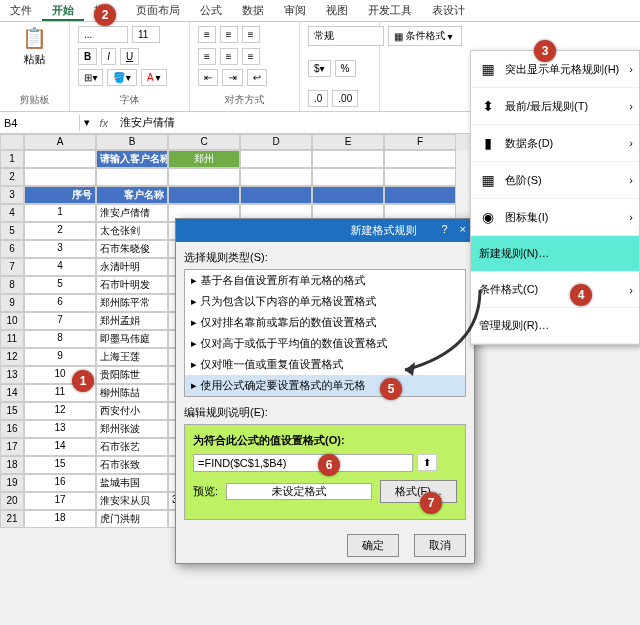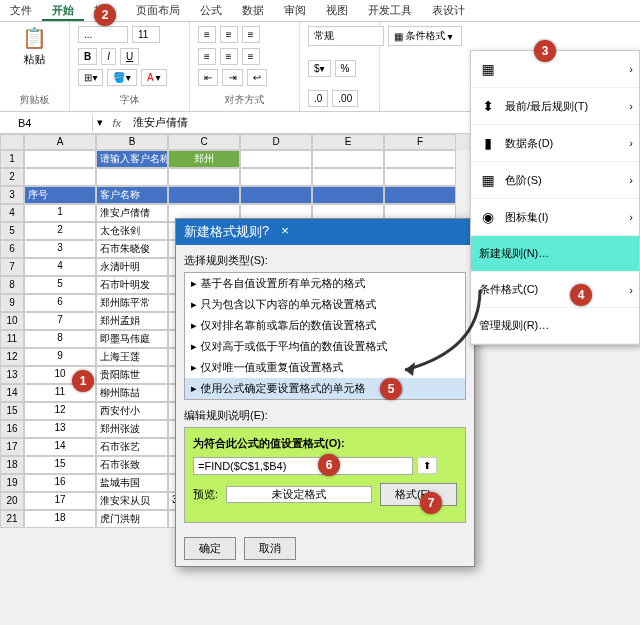--- a/index.html
+++ b/index.html
@@ -13,45 +13,45 @@
     .rbtn { border: 1px solid #ccc; background: #fff; padding: 2px 5px; font-size: 10px; display: inline-flex; align-items: center; gap: 2px; }
     .rrow { display: flex; gap: 4px; align-items: center; }
     .paste-big { display:flex; flex-direction:column; align-items:center; font-size:11px; gap:2px; }
     .paste-big .pi { font-size:20px; }
     .cond-menu { position: absolute; right: 0; top: 50px; width: 170px; background: #fff; border: 1px solid #ccc; box-shadow: 2px 2px 6px rgba(0,0,0,.3); z-index: 20; }
     .cond-item { padding: 10px 8px; display: flex; align-items: center; gap: 8px; font-size: 11px; border-bottom: 1px solid #eee; cursor: pointer; position: relative; }
     .cond-item.hl { background: #5eead4; }
     .cond-item .ci { width: 18px; text-align: center; font-size: 14px; }
     .cond-item .arr { position: absolute; right: 6px; }
     .namebox-row { display: flex; background: #fff; border-bottom: 1px solid #ccc; height: 22px; align-items: center; }
-    .namebox { width: 93px; border-right: 1px solid #ccc; padding: 2px 18px; font-size: 11px; }
+    .namebox { width: 80px; border-right: 1px solid #ccc; padding: 2px 4px; font-size: 11px; }
     .fx { padding: 0 6px; font-style: italic; color: #666; }
     .formula-bar { flex: 1; padding: 2px 6px; font-size: 11px; }
     .grid { position: relative; }
     .col-headers { display: flex; background: #e8e8e8; height: 16px; }
     .corner { width: 24px; border: 1px solid #ccc; background: #e8e8e8; }
     .col-h { width: 72px; border: 1px solid #ccc; text-align: center; font-size: 10px; line-height: 14px; }
     .row { display: flex; height: 18px; }
     .row-h { width: 24px; border: 1px solid #ccc; background: #e8e8e8; text-align: center; font-size: 10px; line-height: 16px; }
     .cell { width: 72px; border: 1px solid #ccc; font-size: 10px; padding: 1px 3px; background: #fff; overflow: hidden; white-space: nowrap; }
-    .hdr-blue { background: #4472c4 !important; color: #fff; text-align: left; }
+    .hdr-blue { background: #4472c4 !important; color: #fff; text-align: right; font-weight: bold; }
     .hdr-green { background: #70ad47 !important; color: #fff; text-align: center; }
     .cell.center { text-align: center; }
     .dialog { position: absolute; left: 175px; top: 218px; width: 300px; background: #f0f0f0; border: 1px solid #888; box-shadow: 3px 3px 10px rgba(0,0,0,.4); z-index: 15; }
-    .dialog-title { background: #1e6fbf; color: #fff; padding: 4px 8px; font-size: 13px; display: flex; justify-content: flex-start; }
+    .dialog-title { background: #1e6fbf; color: #fff; padding: 4px 8px; font-size: 11px; display: flex; justify-content: flex-end; gap: 25px; }
     .dialog-title .dx { cursor: pointer; }
     .dialog-body { padding: 8px; font-size: 11px; }
     .rule-list { border: 1px solid #aaa; background: #fff; margin: 4px 0 8px; }
     .rule-item { padding: 3px 6px; font-size: 11px; display: flex; align-items: center; gap: 4px; }
     .rule-item.sel { background: #d0e4f5; }
     .formula-input { width: 220px; border: 1px solid #aaa; padding: 2px 4px; font-size: 11px; display: inline-block; background: #fff; }
     .preview-row { display: flex; align-items: center; gap: 8px; margin: 8px 0; }
     .preview-box { flex: 1; border: 1px solid #aaa; text-align: center; background: #fff; font-size: 11px; }
     .dbtn { border: 1px solid #888; background: #e8e8e8; padding: 3px 14px; font-size: 11px; cursor: pointer; }
-    .dialog-footer { display: flex; justify-content: flex-start; gap: 8px; padding: 6px 8px; }
+    .dialog-footer { display: flex; justify-content: flex-end; gap: 15px; padding: 6px 8px; }
     .badge { width: 22px; height: 22px; border-radius: 50%; background: #c0392b; color: #fff; font-weight: bold; display: flex; align-items: center; justify-content: center; font-size: 12px; position: absolute; z-index: 30; box-shadow: 0 0 3px rgba(0,0,0,.5); }
     .arrow-curve { position: absolute; z-index: 25; }
   </style>
 </head>
 <body>
 
 <div class="tabs">
   <div class="tab">文件</div>
   <div class="tab active" style="position:relative">开始</div>
   <div class="tab">插入</div>
@@ -128,20 +128,21 @@
     <div class="rbtn" style="position:relative">
       <span>▦</span>
       <span>条件格式</span>▾
     </div>
   </div>
 </div>
 
 <div class="cond-menu">
   <div class="cond-item">
       <span class="ci">▦</span>
+      <span>突出显示单元格规则(H)</span>
       <span class="arr">›</span>
     </div>
   <div class="cond-item">
       <span class="ci">⬍</span>
       <span>最前/最后规则(T)</span>
       <span class="arr">›</span>
     </div>
   <div class="cond-item">
       <span class="ci">▮</span>
       <span>数据条(D)</span>

